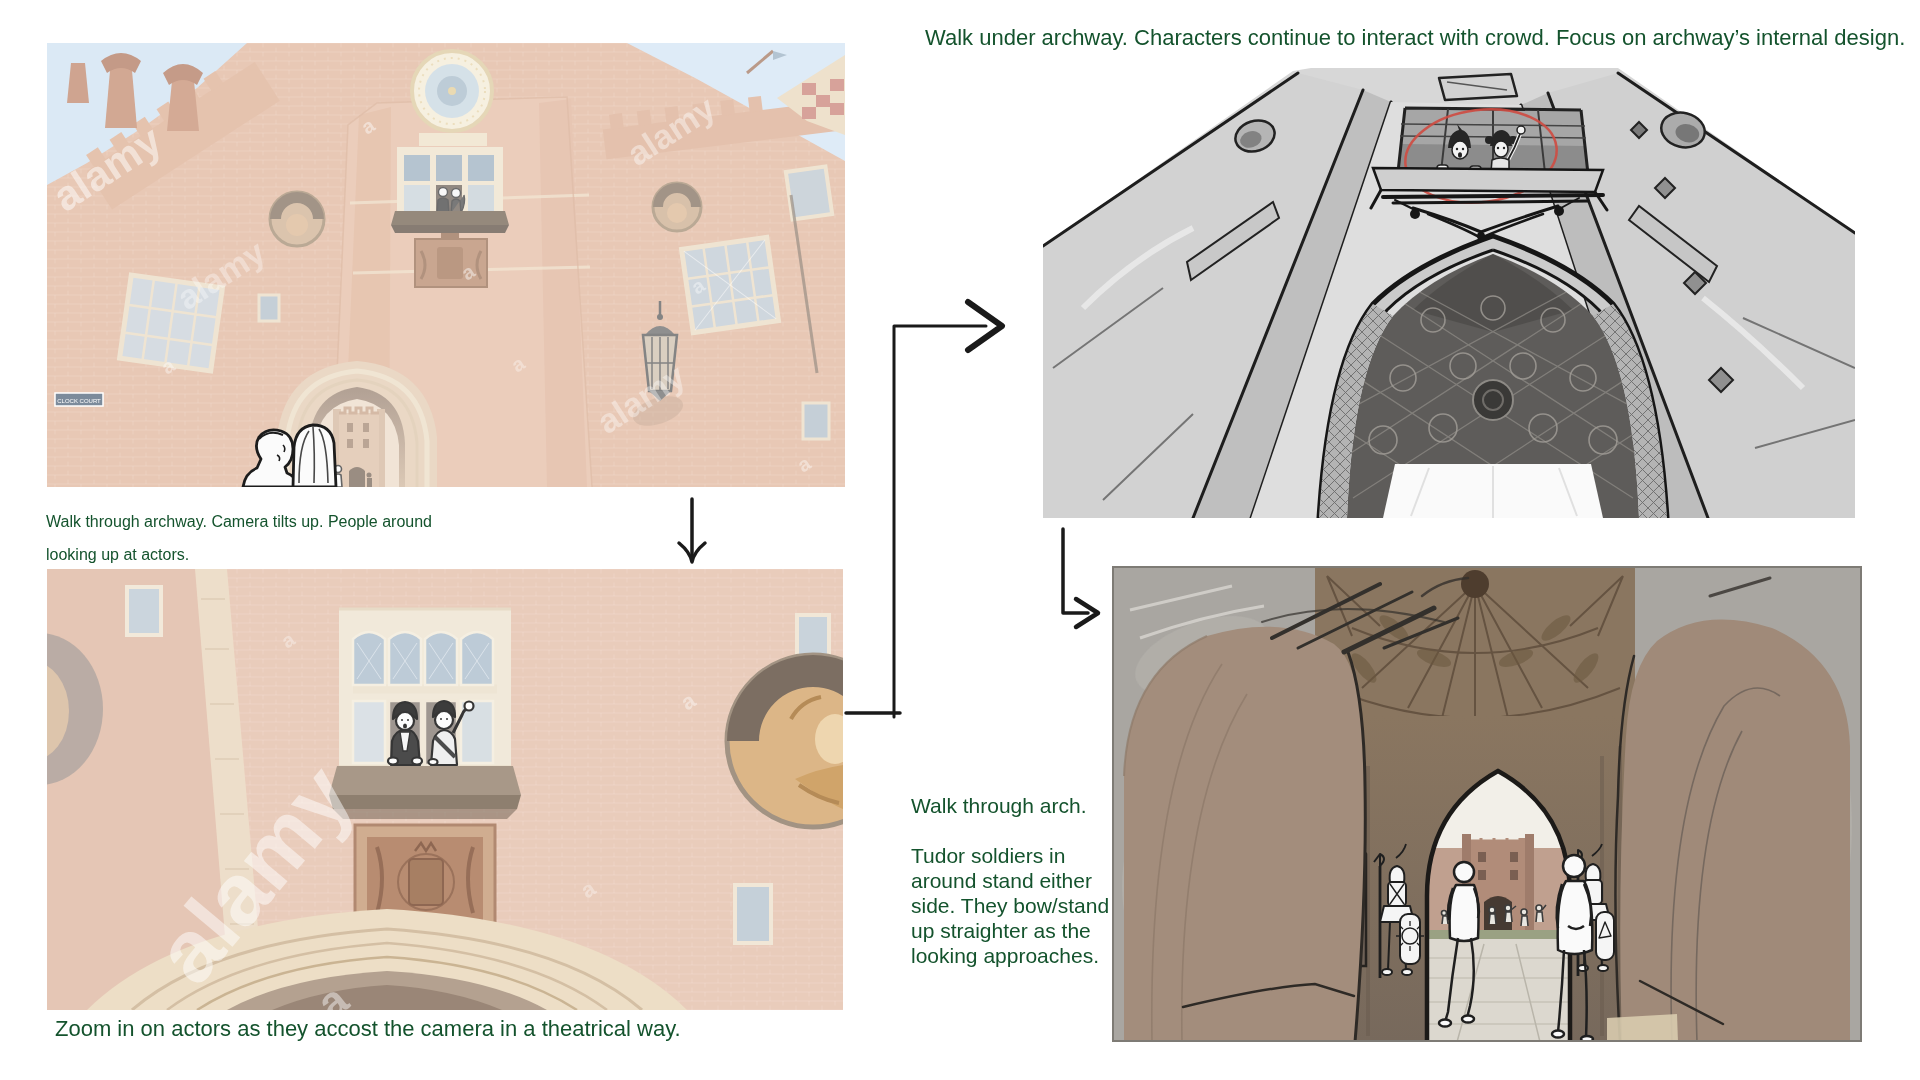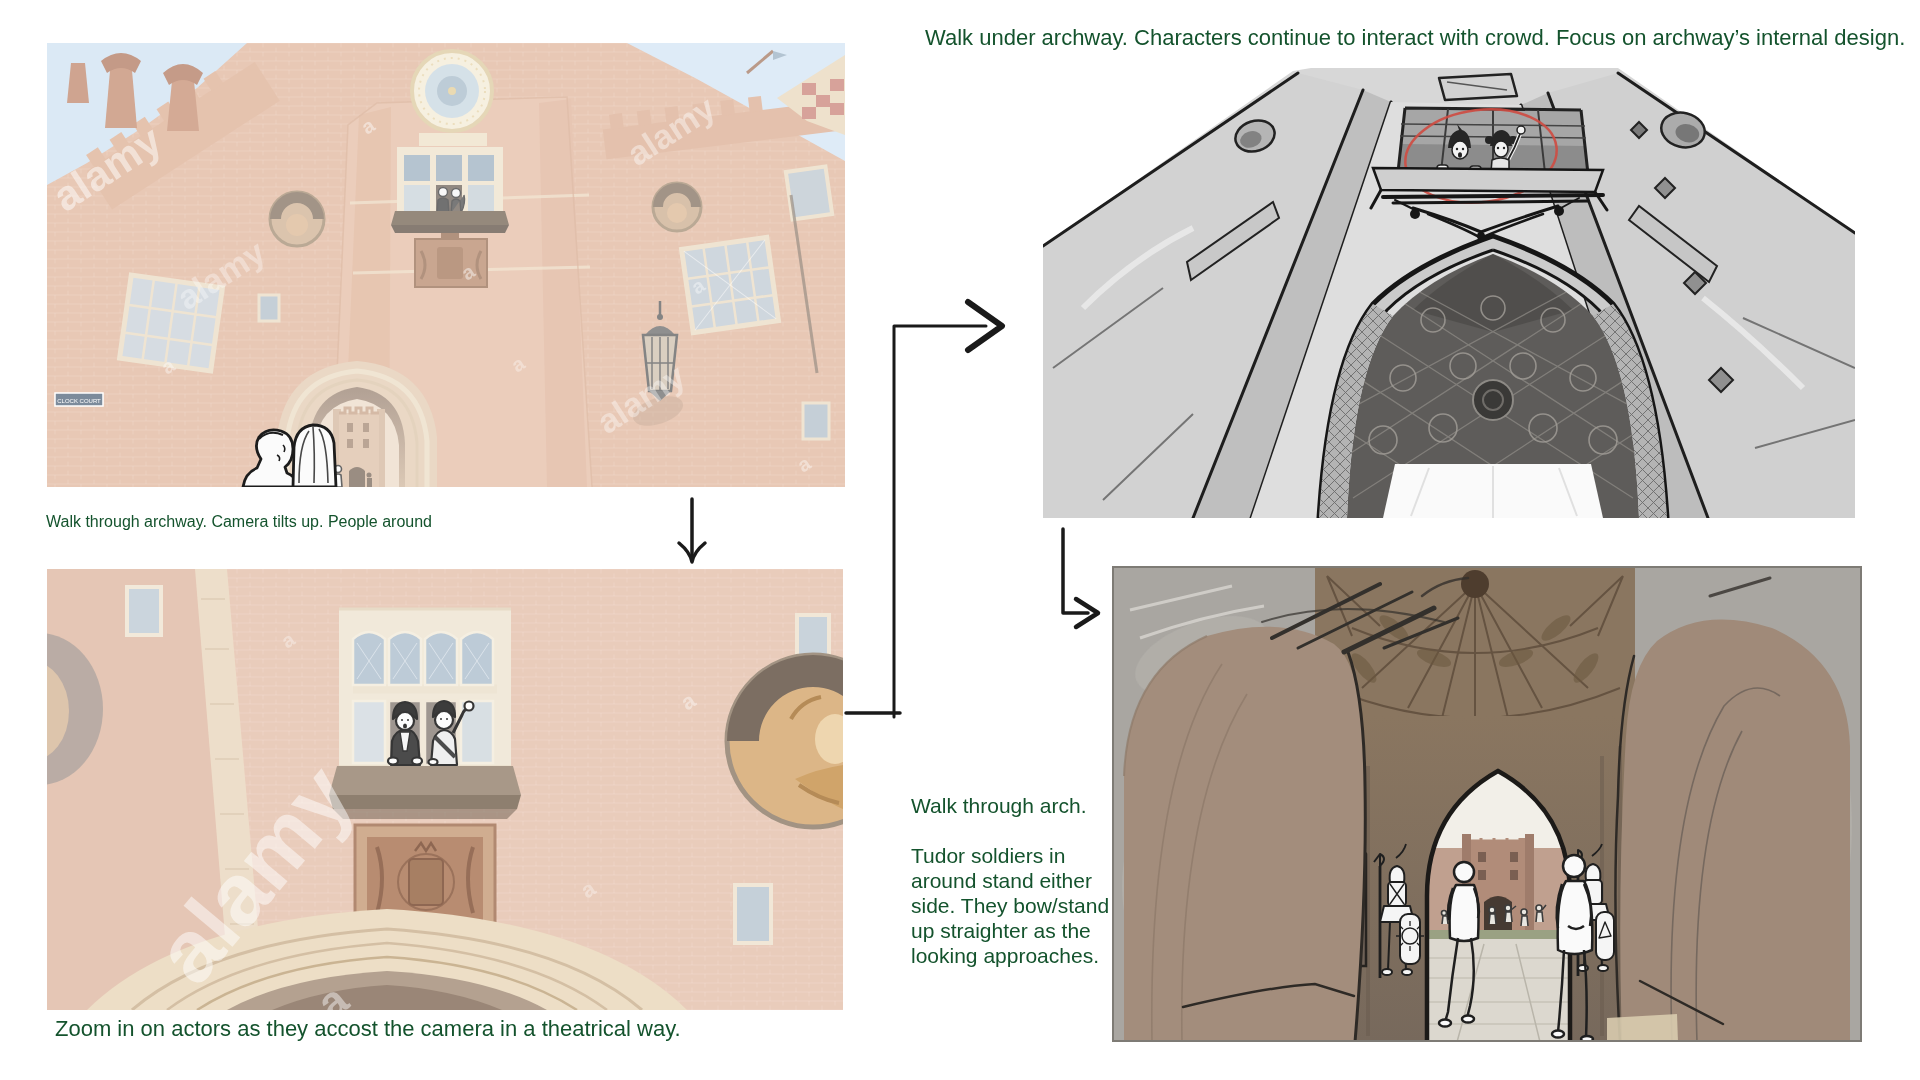--- a/index.html
+++ b/index.html
@@ -220,20 +220,21 @@
     <path d="M196,444 Q198,430 210,425 L214,416 Q206,404 212,394 Q220,384 234,388 Q246,392 246,406 Q246,418 238,424 L240,430 Q250,434 252,444 Z"></path>
     <path d="M212,396 Q222,386 236,392" fill="none" stroke-width="2"></path>
     <path d="M230,412 Q234,414 232,418 M236,402 q3,3 1,7" fill="none" stroke-width="1.6"></path>
     <path d="M246,444 L247,404 Q249,384 266,382 Q284,382 287,400 L289,444 Z"></path>
     <path d="M252,440 Q252,402 262,388 M272,386 Q280,398 281,440 M266,384 Q268,410 267,440" fill="none" stroke-width="1.6" opacity=".8"></path>
   </g>
 </svg>
 
 <div class="cap cap1">
   <div>Walk through archway. Camera tilts up. People around</div>
+  <div>looking up at actors.</div>
 </div>
 
 <svg class="panel" style="left:47px;top:569px" width="796" height="441" viewBox="0 0 796 441">
   <rect width="796" height="441" fill="#dcab8e"></rect>
   <rect width="796" height="441" fill="url(#bk)" opacity=".6"></rect>
 
   <g>
     <path d="M0,0 H150 L195,441 H0 Z" fill="#d4a184"></path>
     <path d="M148,0 H180 L218,441 H184 Z" fill="#e3c9a8"></path>
     <path d="M154,30 h24 M158,80 h24 M163,135 h24 M168,190 h24 M173,245 h24 M178,300 h24 M183,355 h24 M188,408 h24" stroke="#d0b48f" stroke-width="2"></path>

